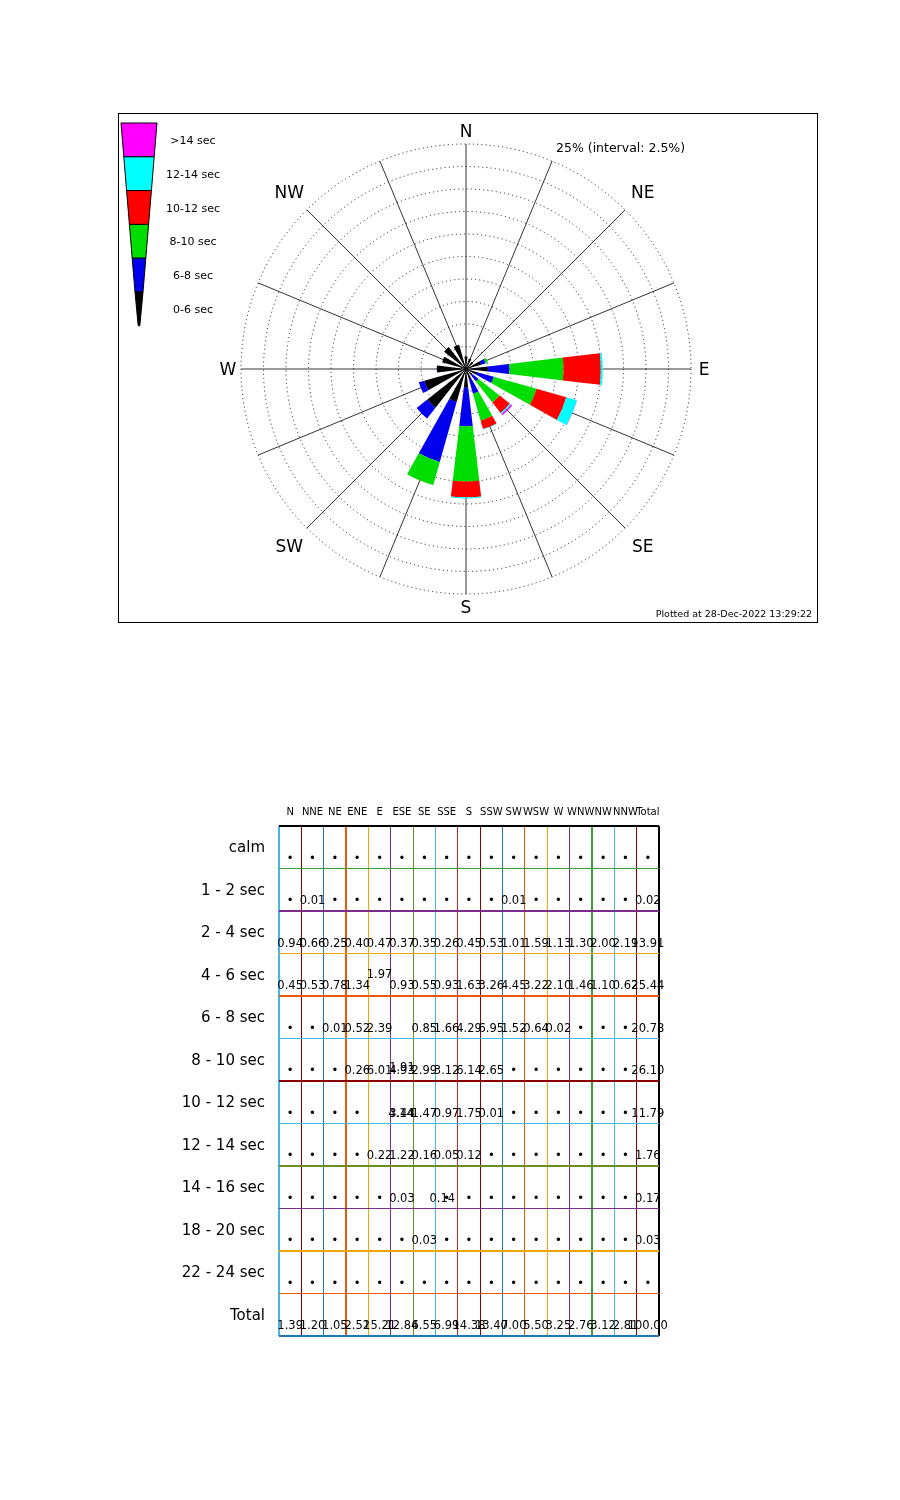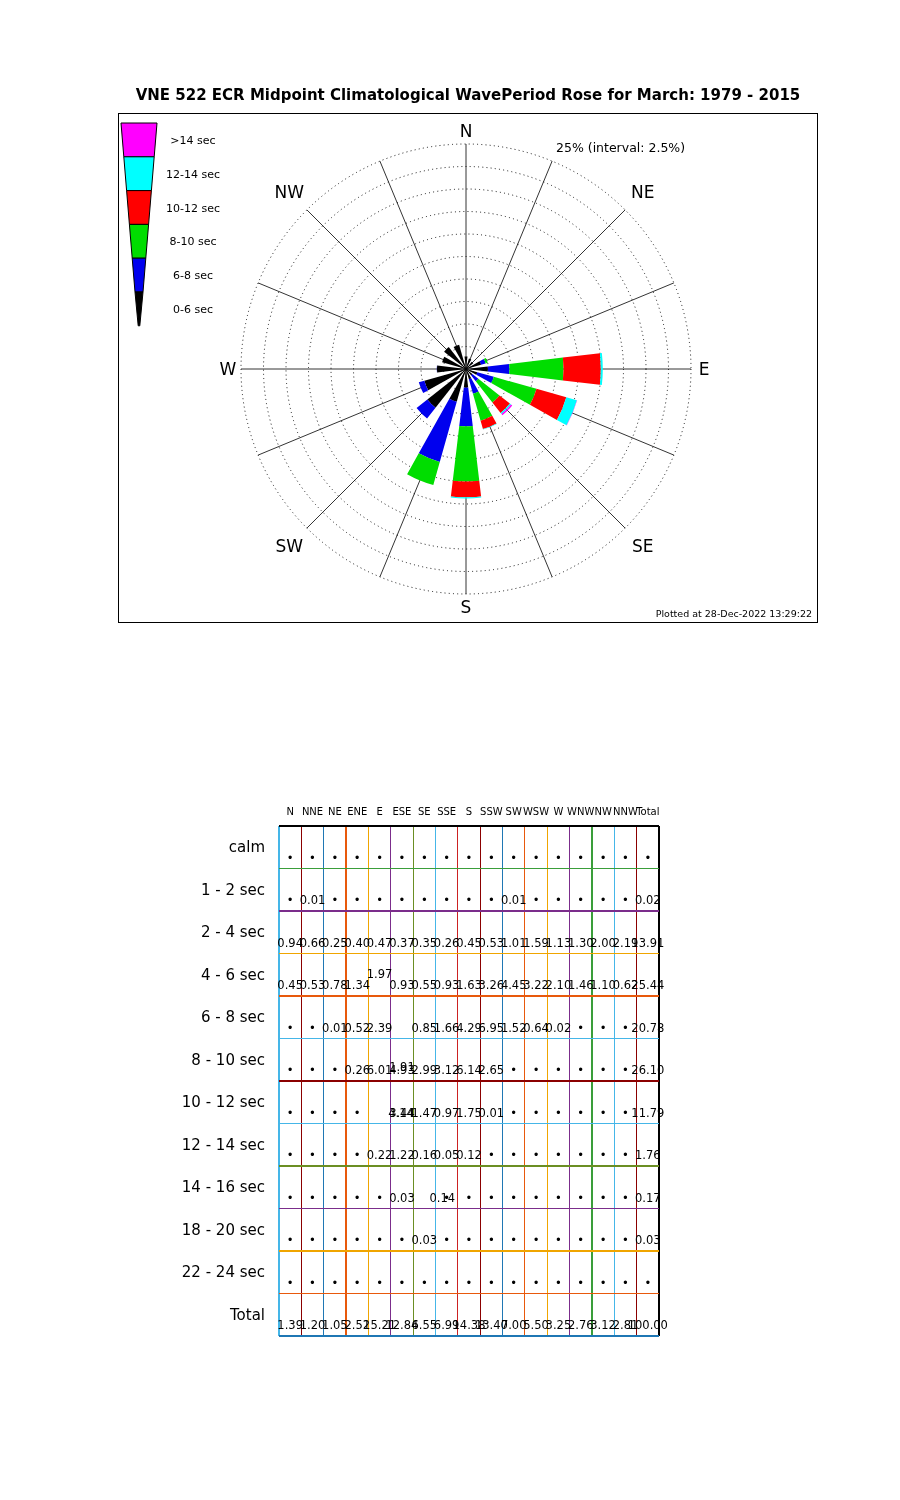--- a/index.html
+++ b/index.html
@@ -14,21 +14,20 @@
         font-size:20px;font-weight:bold;}
   .hline,.vline,.cell,.colhdr,.rowlab{position:absolute;}
   .cell{transform:translateX(-50%);white-space:nowrap;font-size:11.5px;line-height:16px;height:16px;}
   .colhdr{transform:translateX(-50%);white-space:nowrap;font-size:10px;}
   .rowlab{display:flex;align-items:center;justify-content:flex-end;font-size:15px;}
 </style>
 </head>
 <body>
 
 <div class="page">
-  <div class="figure-title">VNE 522 ECR Midpoint Climatological WavePeriod Rose for March: 1979 - 2015</div>
 
   <div class="rose-box">
     <svg id="rose-svg" width="698" height="508" viewBox="0 0 698 508" xmlns="http://www.w3.org/2000/svg">
         <circle cx="347" cy="255" r="22.5" fill="none" stroke="#000" stroke-width="0.9" stroke-dasharray="1 3.2"></circle>
         <circle cx="347" cy="255" r="45" fill="none" stroke="#000" stroke-width="0.9" stroke-dasharray="1 3.2"></circle>
         <circle cx="347" cy="255" r="67.5" fill="none" stroke="#000" stroke-width="0.9" stroke-dasharray="1 3.2"></circle>
         <circle cx="347" cy="255" r="90" fill="none" stroke="#000" stroke-width="0.9" stroke-dasharray="1 3.2"></circle>
         <circle cx="347" cy="255" r="112.5" fill="none" stroke="#000" stroke-width="0.9" stroke-dasharray="1 3.2"></circle>
         <circle cx="347" cy="255" r="135" fill="none" stroke="#000" stroke-width="0.9" stroke-dasharray="1 3.2"></circle>
         <circle cx="347" cy="255" r="157.5" fill="none" stroke="#000" stroke-width="0.9" stroke-dasharray="1 3.2"></circle>

